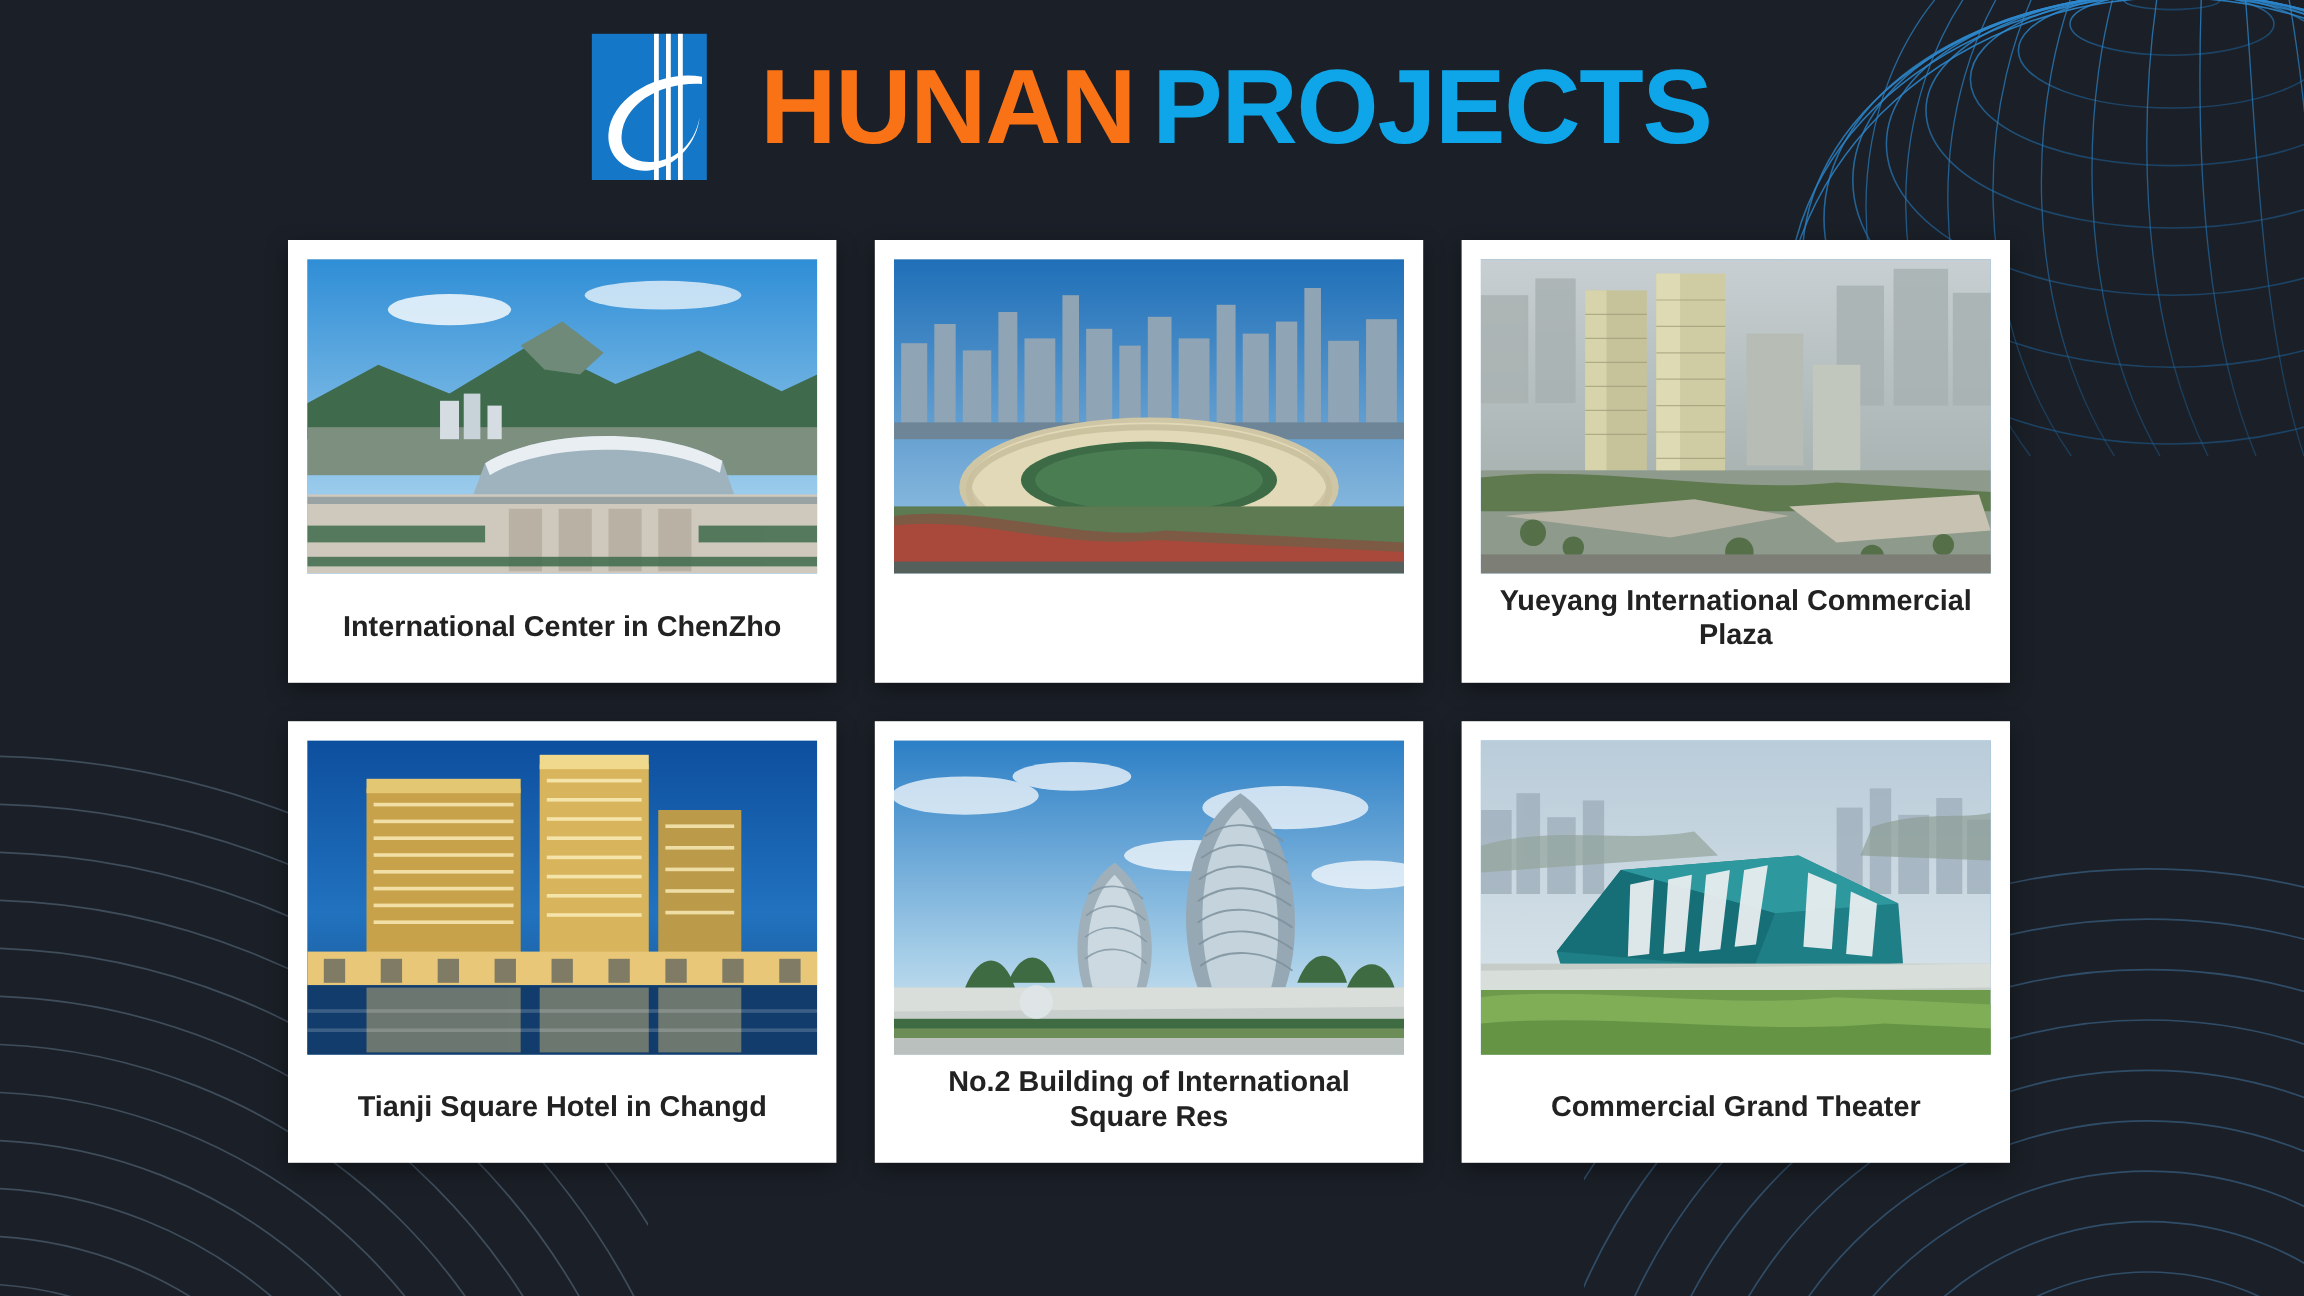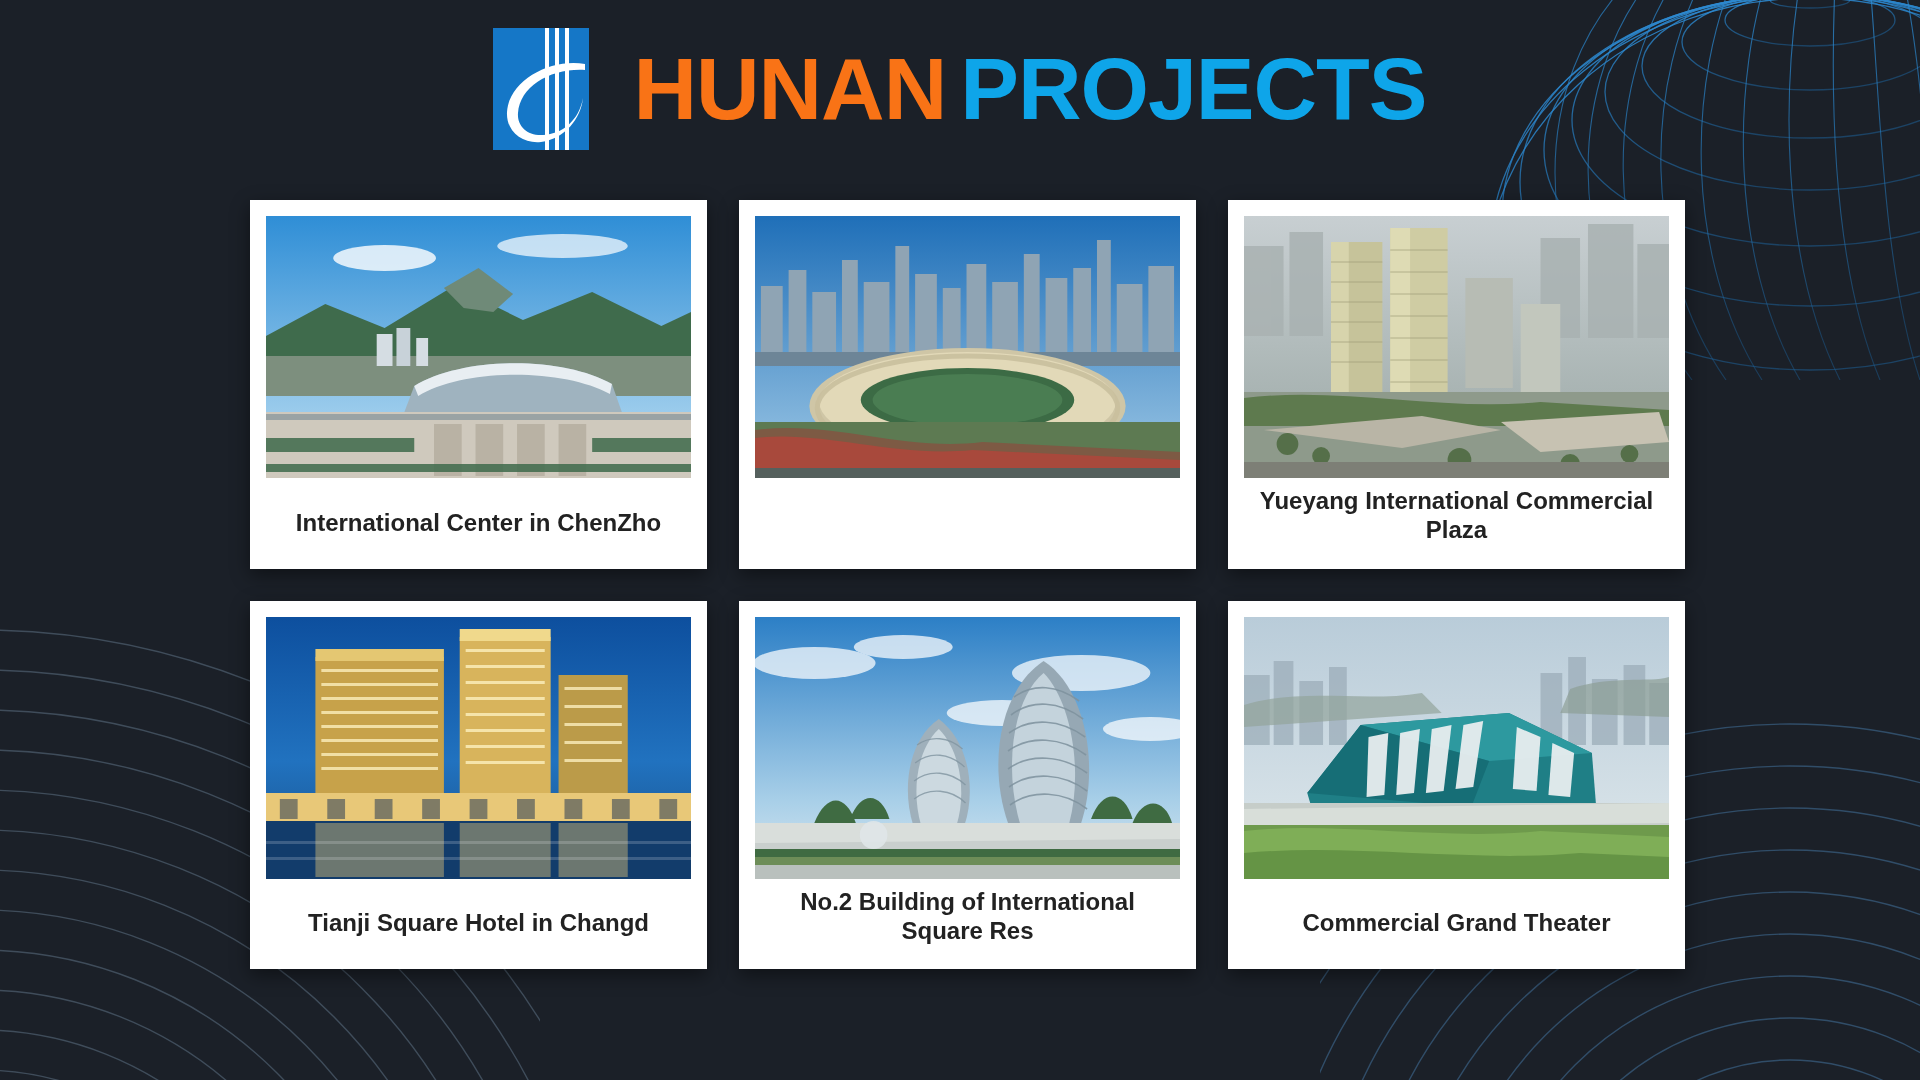--- a/index.html
+++ b/index.html
@@ -27,21 +27,21 @@
   .brand-title {
     font-size:88px; font-weight:bold; letter-spacing:-1px;
     line-height:1; white-space:nowrap;
   }
   .brand-title .hunan { color:#f97316; }
   .brand-title .projects { color:#0ea5e9; margin-left:14px; }
 
   
   .grid {
     position:absolute; z-index:2;
-    top:200px; left:250px; width:1430px;
+    top:200px; left:240px; width:1430px;
     display:grid;
     grid-template-columns:repeat(3, 457px);
     column-gap:33px;
     row-gap:55px;
     gap:32px;
   }
   .card {
     background:#ffffff;
     box-shadow:0 6px 18px rgba(0,0,0,0.45);
     padding:16px 16px 10px 16px;

